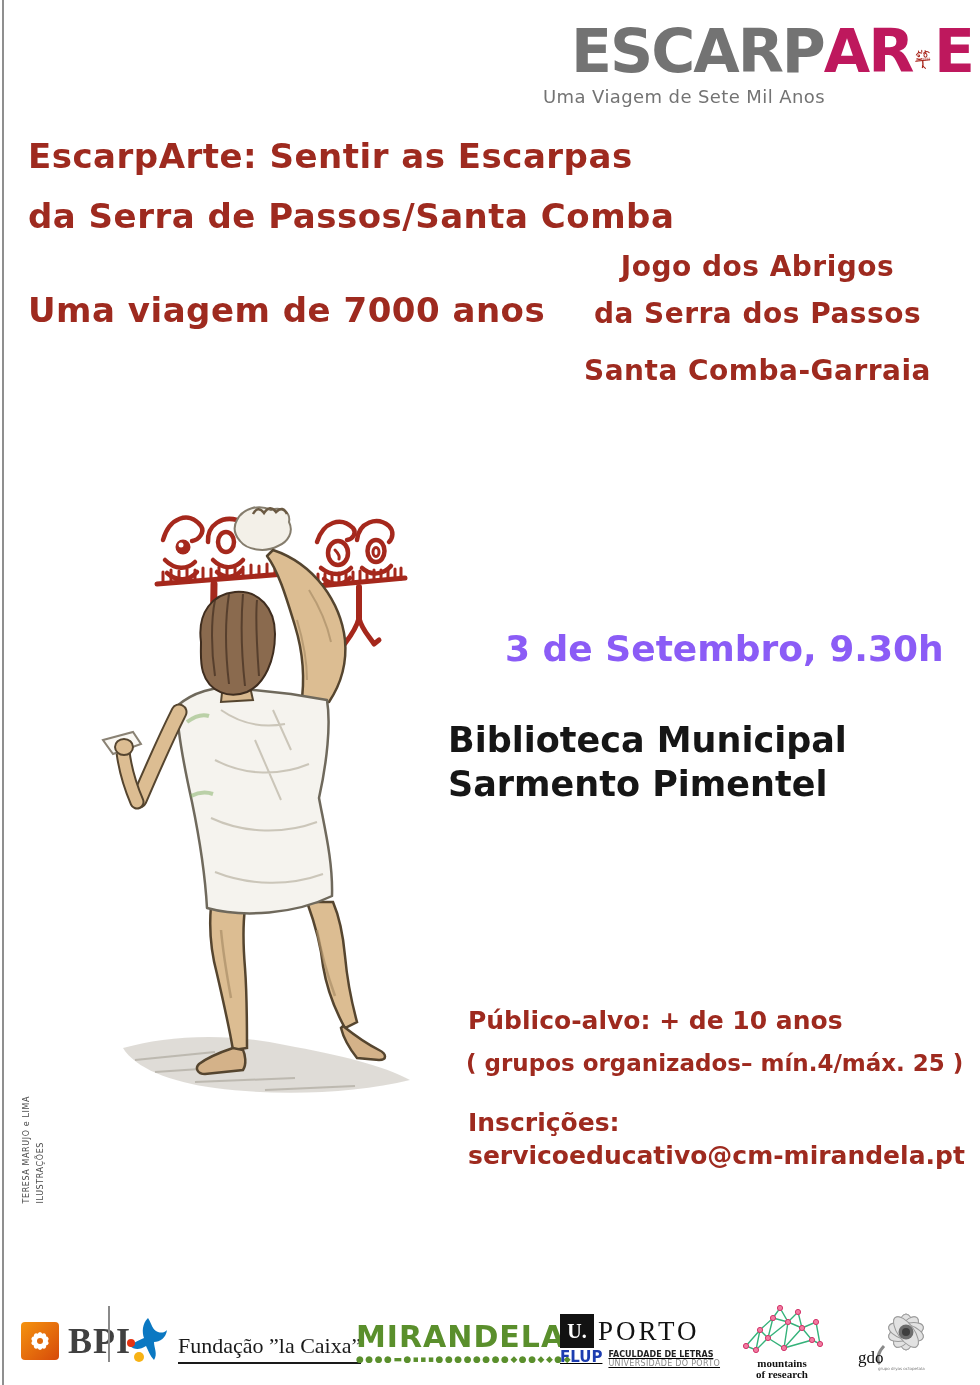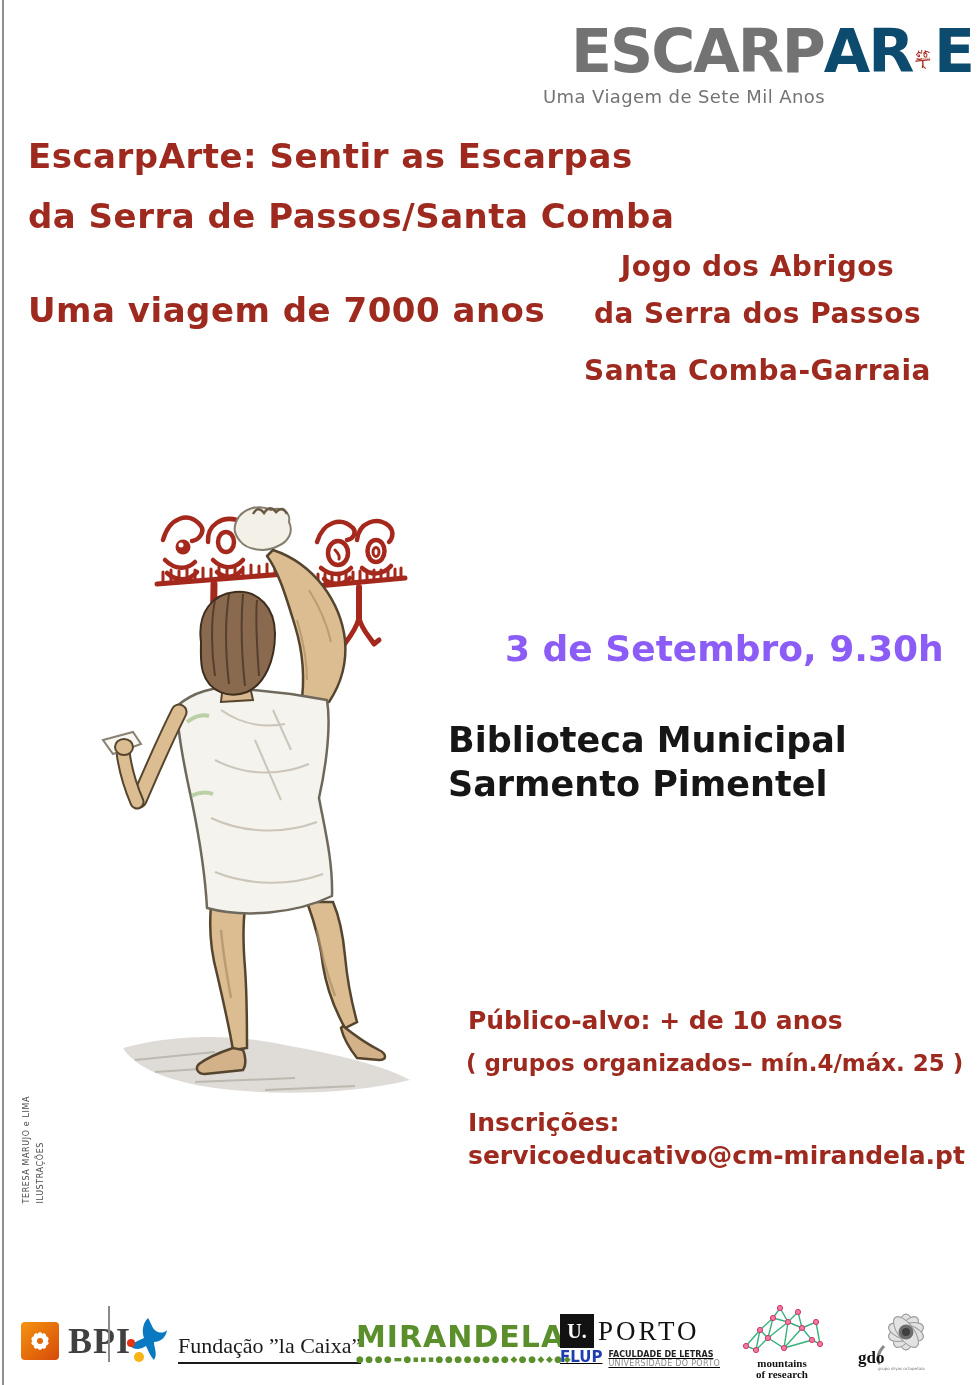--- a/index.html
+++ b/index.html
@@ -5,21 +5,21 @@
   html,body{margin:0;padding:0;background:#fff;}
   .poster{position:relative;width:980px;height:1385px;background:#ffffff;overflow:hidden;
           font-family:"DejaVu Sans",sans-serif;}
   .edge-line{position:absolute;left:2px;top:0;width:2px;height:100%;background:#8f8f8f;}
 
   
   .logo-block{position:absolute;left:543px;top:20px;width:430px;}
   .logo-row{display:flex;align-items:flex-end;white-space:nowrap;
             font-size:60px;font-weight:600;letter-spacing:-2px;line-height:62px;}
   .logo-black{color:#737373;margin-left:28px;}
-  .logo-red{color:#0c4a6e;}
+  .logo-red{color:#be185d;}
   .logo-icon{width:44px;height:58px;margin:0 3px;transform:translateY(6px);}
   .logo-tagline{margin-top:4px;font-size:18px;font-weight:500;color:#737373;letter-spacing:.4px;}
 
   
   .hand{color:#9e2a1f;font-weight:600;white-space:nowrap;}
   .hl{position:absolute;left:28px;font-size:34px;letter-spacing:.5px;}
   .event-title{position:absolute;left:565px;top:250px;width:385px;text-align:center;
                font-size:28px;letter-spacing:.5px;}
   .event-title .l2{margin-top:14px;}
   .event-title .l3{margin-top:24px;}
@@ -58,21 +58,21 @@
           font-family:"Liberation Serif",serif;font-weight:700;font-size:20px;}
   .up-porto{font-family:"Liberation Serif",serif;font-size:27px;color:#121212;letter-spacing:3px;margin-left:4px;}
   .up-row2{display:flex;align-items:flex-start;gap:6px;margin-top:2px;text-decoration:underline;}
   .up-flup{color:#1d3db0;font-weight:800;font-size:15px;line-height:15px;}
   .up-fac{font-size:8px;font-weight:700;color:#222;line-height:9px;}
   .up-univ{font-size:8px;color:#8a8a8a;line-height:9px;letter-spacing:.3px;}
   .f-mountains{position:absolute;left:736px;top:1302px;width:92px;text-align:center;}
   .f-mountains .mr-text{font-family:"Liberation Serif",serif;font-weight:700;font-size:11px;line-height:11px;color:#111;}
   .f-gdo{position:absolute;left:852px;top:1300px;width:88px;height:78px;}
   .f-gdo svg{position:absolute;right:2px;top:0;}
-  .gdo-word{position:absolute;left:6px;bottom:10px;font-family:"Liberation Serif",serif;font-weight:700;font-size:17px;color:#111;}
+  .gdo-word{position:absolute;left:6px;bottom:10px;font-family:"Liberation Serif",serif;font-weight:400;font-size:17px;color:#111;}
   .gdo-cap{position:absolute;left:26px;bottom:7px;font-size:4px;color:#777;white-space:nowrap;}
 </style>
 </head>
 <body>
 
 <div class="poster">
   <div class="edge-line"></div>
 
   <div class="logo-block">
     <div class="logo-row">

